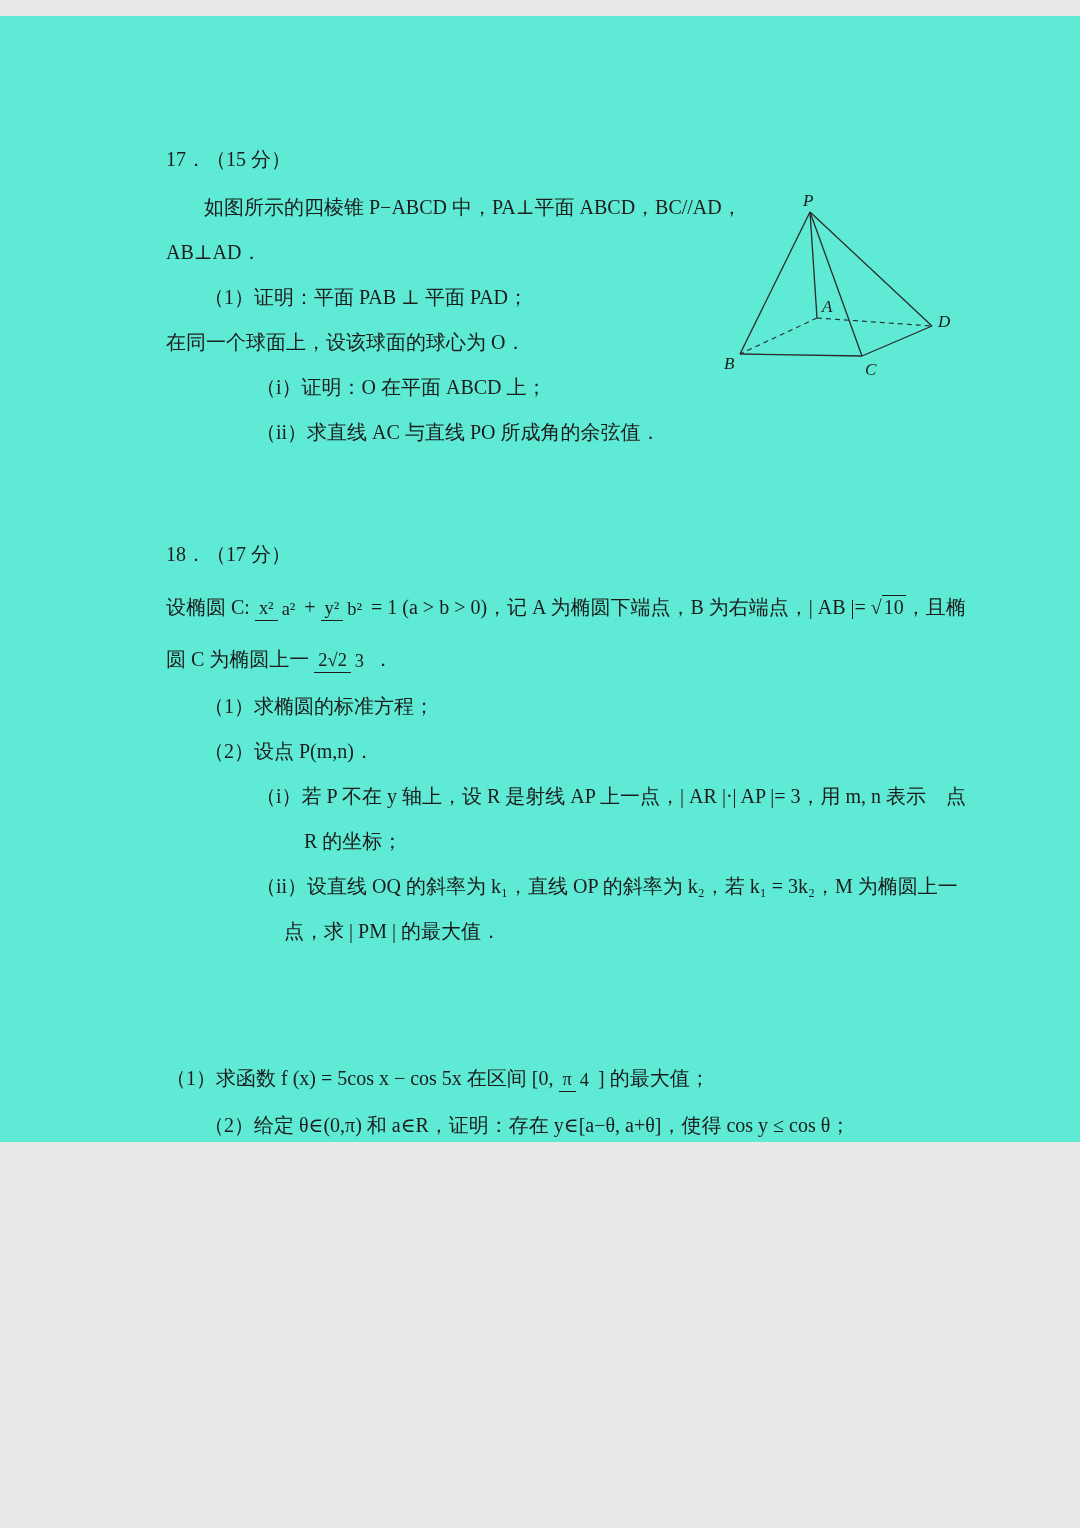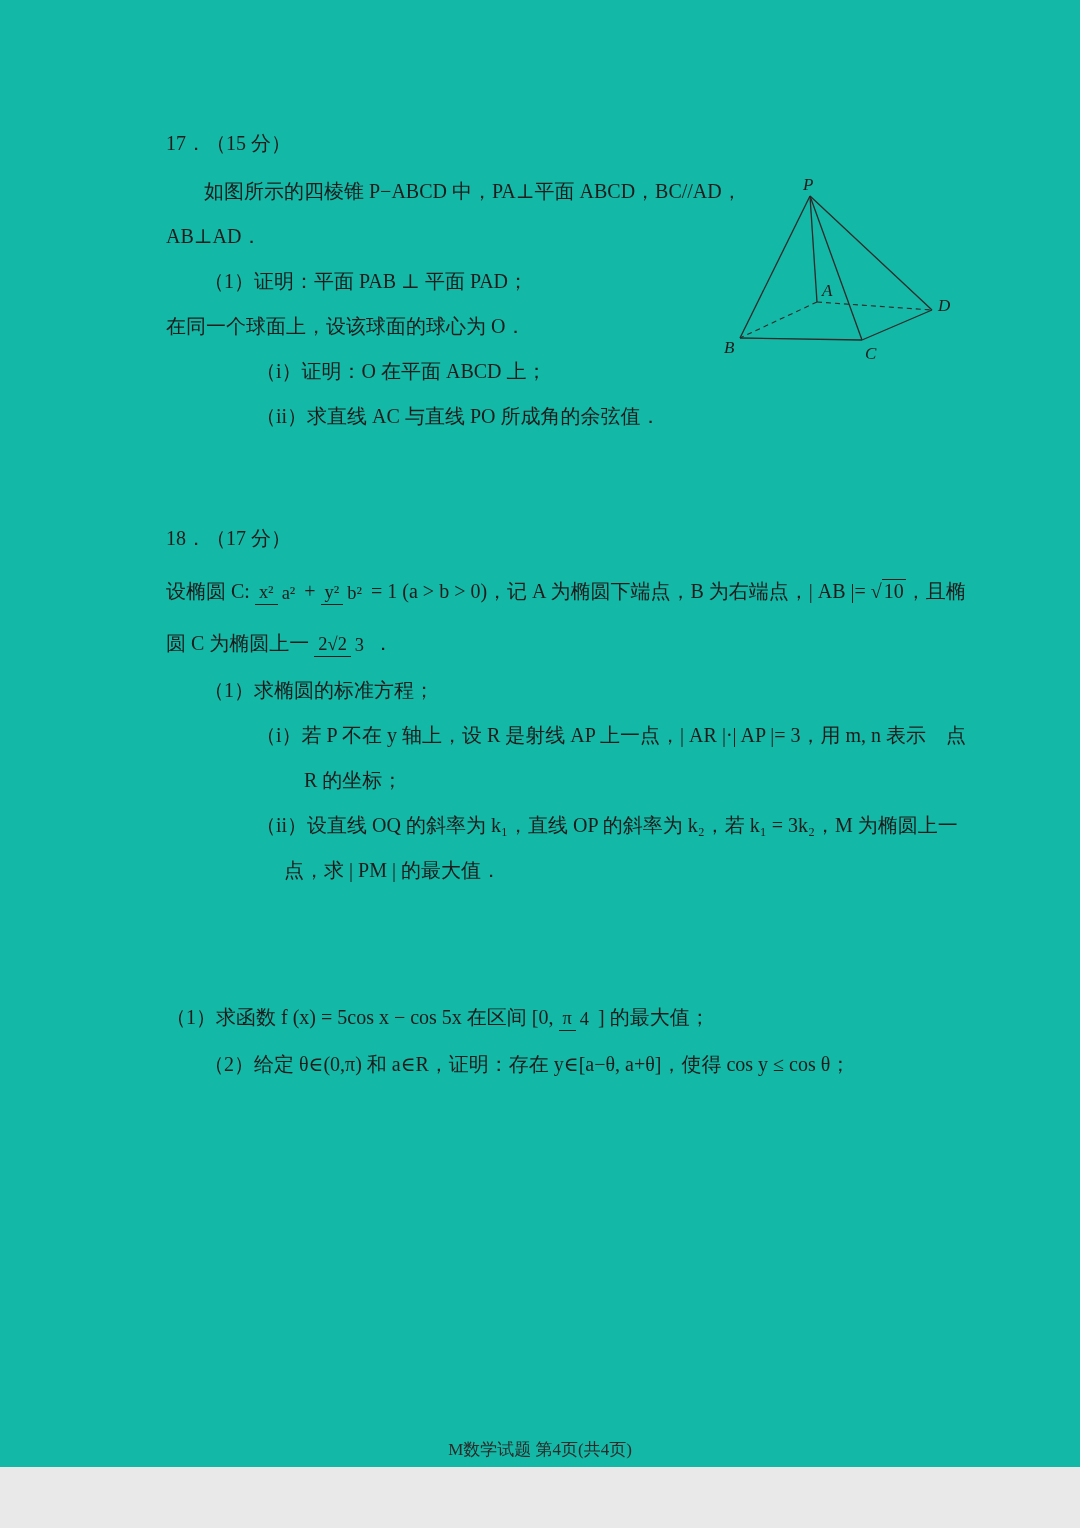--- a/index.html
+++ b/index.html
@@ -1,20 +1,20 @@
 <!DOCTYPE html>
 <html><head>
 <meta charset="utf-8">
 <style>
   html,body{margin:0;padding:0;background:#e9e9e9;}
   .page{
     position:relative;
-    width:1080px;height:1467px;
-    margin:0 auto;
-    background:#14b8a6;
+    width:1080px;height:1126px;
+    margin:16px auto;
+    background:#5eead4;
     font-family:"Liberation Serif","DejaVu Serif",serif;
     color:#1c1c1c;
     overflow:hidden;
   }
   .content{
     position:absolute;
     left:166px; top:128px; right:118px;
   }
   section{display:block;}
   .q18{margin-top:92px;}
@@ -111,20 +111,23 @@
       </div>
       <div class="line line-frac">
         <span>圆 C 为椭圆上一</span><span class="frac">
             <span class="num">2√2</span>
             <span class="den">3</span>
           </span><span>．</span>
       </div>
       <div class="line ind1">
         <span>（1）求椭圆的标准方程；</span>
       </div>
+      <div class="line ind1">
+        <span>（2）设点 P(m,n)．</span>
+      </div>
       <div class="line ind2">
         <span>（i）若 P 不在 y 轴上，设 R 是射线 AP 上一点，| AR |·| AP |= 3，用 m, n 表示　点</span>
       </div>
       <div class="line ind3">
         <span>R 的坐标；</span>
       </div>
       <div class="line ind2">
         <span>（ii）设直线 OQ 的斜率为 k₁，直线 OP 的斜率为 k₂，若 k₁ = 3k₂，M 为椭圆上一</span>
       </div>
       <div class="line ind4">

